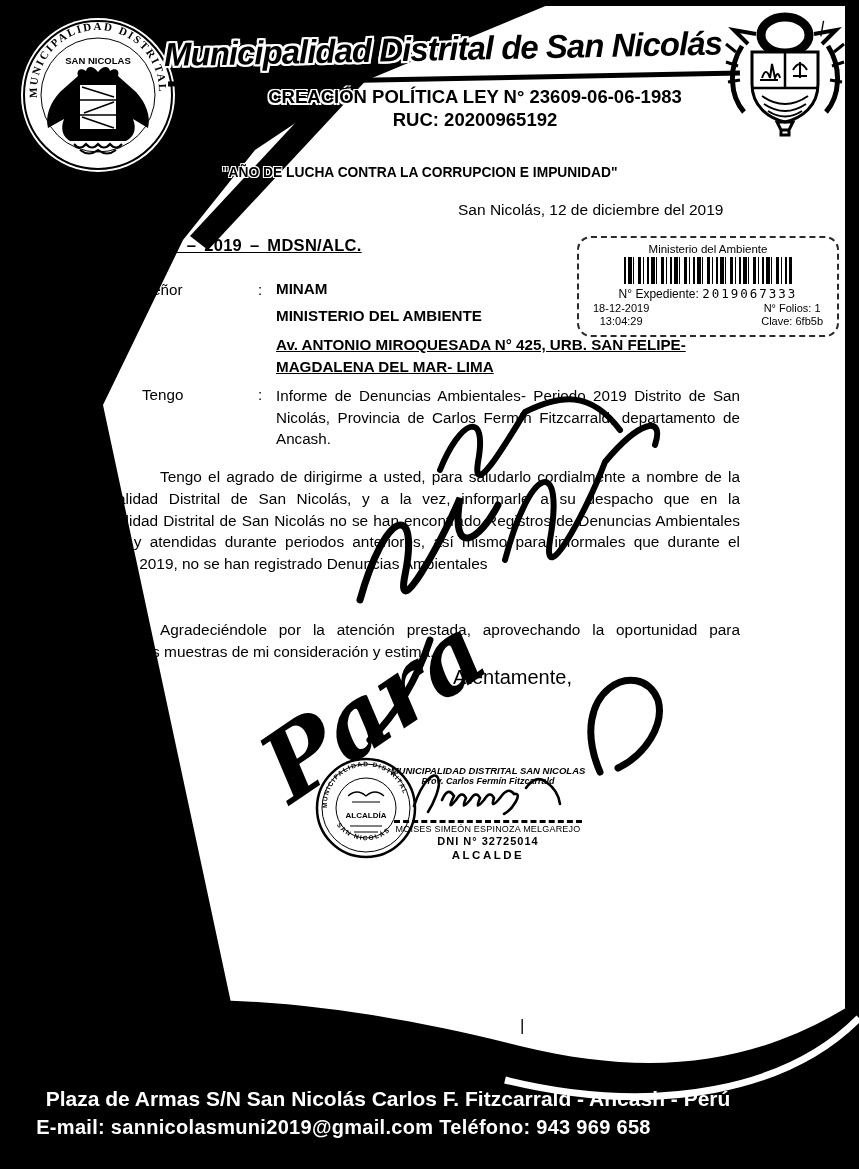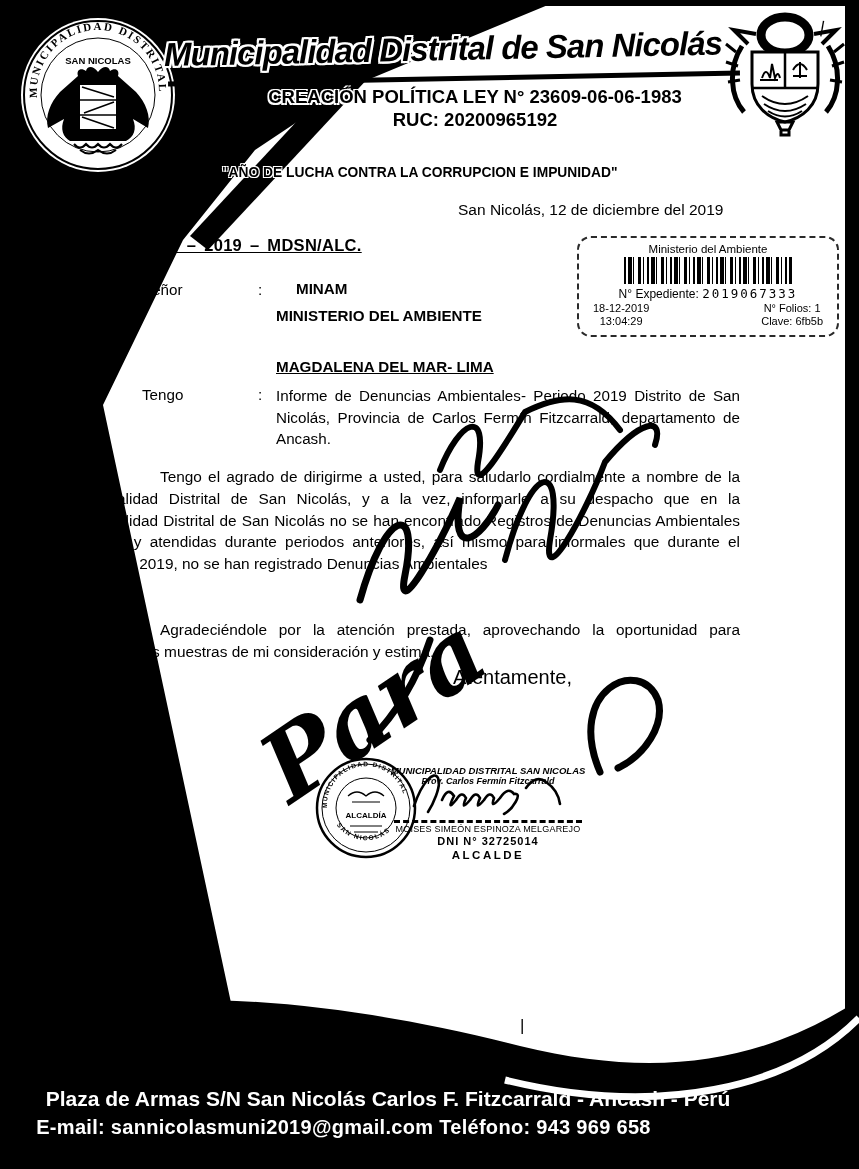--- a/index.html
+++ b/index.html
@@ -128,22 +128,23 @@
       </div>
       <div class="stamp-col">
         <div>N° Folios: 1</div>
         <div>Clave: 6fb5b</div>
       </div>
     </div>
   </div>
 
   <div class="abs lbl" style="left:142px;top:281px;">Señor</div>
   <div class="abs colon" style="left:258px;top:281px;">:</div>
-  <div class="abs lbl bold" style="left:276px;top:280px;margin-left:20px;">MINAM</div>
+  <div class="abs lbl bold" style="left:276px;top:280px;">MINAM</div>
   <div class="abs lbl bold" style="left:276px;top:307px;">MINISTERIO DEL AMBIENTE</div>
+  <div class="abs addr" style="left:276px;top:336px;">Av. ANTONIO MIROQUESADA N° 425, URB. SAN FELIPE-</div>
   <div class="abs addr" style="left:276px;top:358px;">MAGDALENA DEL MAR- LIMA</div>
 
   <div class="abs lbl" style="left:142px;top:386px;">Tengo</div>
   <div class="abs colon" style="left:258px;top:386px;">:</div>
   <div class="abs subject">Informe de Denuncias Ambientales- Periodo 2019 Distrito de San Nicolás, Provincia de Carlos Fermín Fitzcarrald, departamento de Ancash.</div>
 
   <div class="abs para" style="top:466px;">Tengo el agrado de dirigirme a usted, para saludarlo cordialmente a nombre de la Municipalidad Distrital de San Nicolás, y a la vez, informarle a su despacho que en la Municipalidad Distrital de San Nicolás no se han encontrado Registros de Denuncias Ambientales recibidas y atendidas durante periodos anteriores, así mismo para informales que durante el PERIODO 2019, no se han registrado Denuncias Ambientales</div>
   <div class="abs para" style="top:619px;">Agradeciéndole por la atención prestada, aprovechando la oportunidad para expresarle las muestras de mi consideración y estima.</div>
   <div class="abs atentamente">Atentamente,</div>
 

